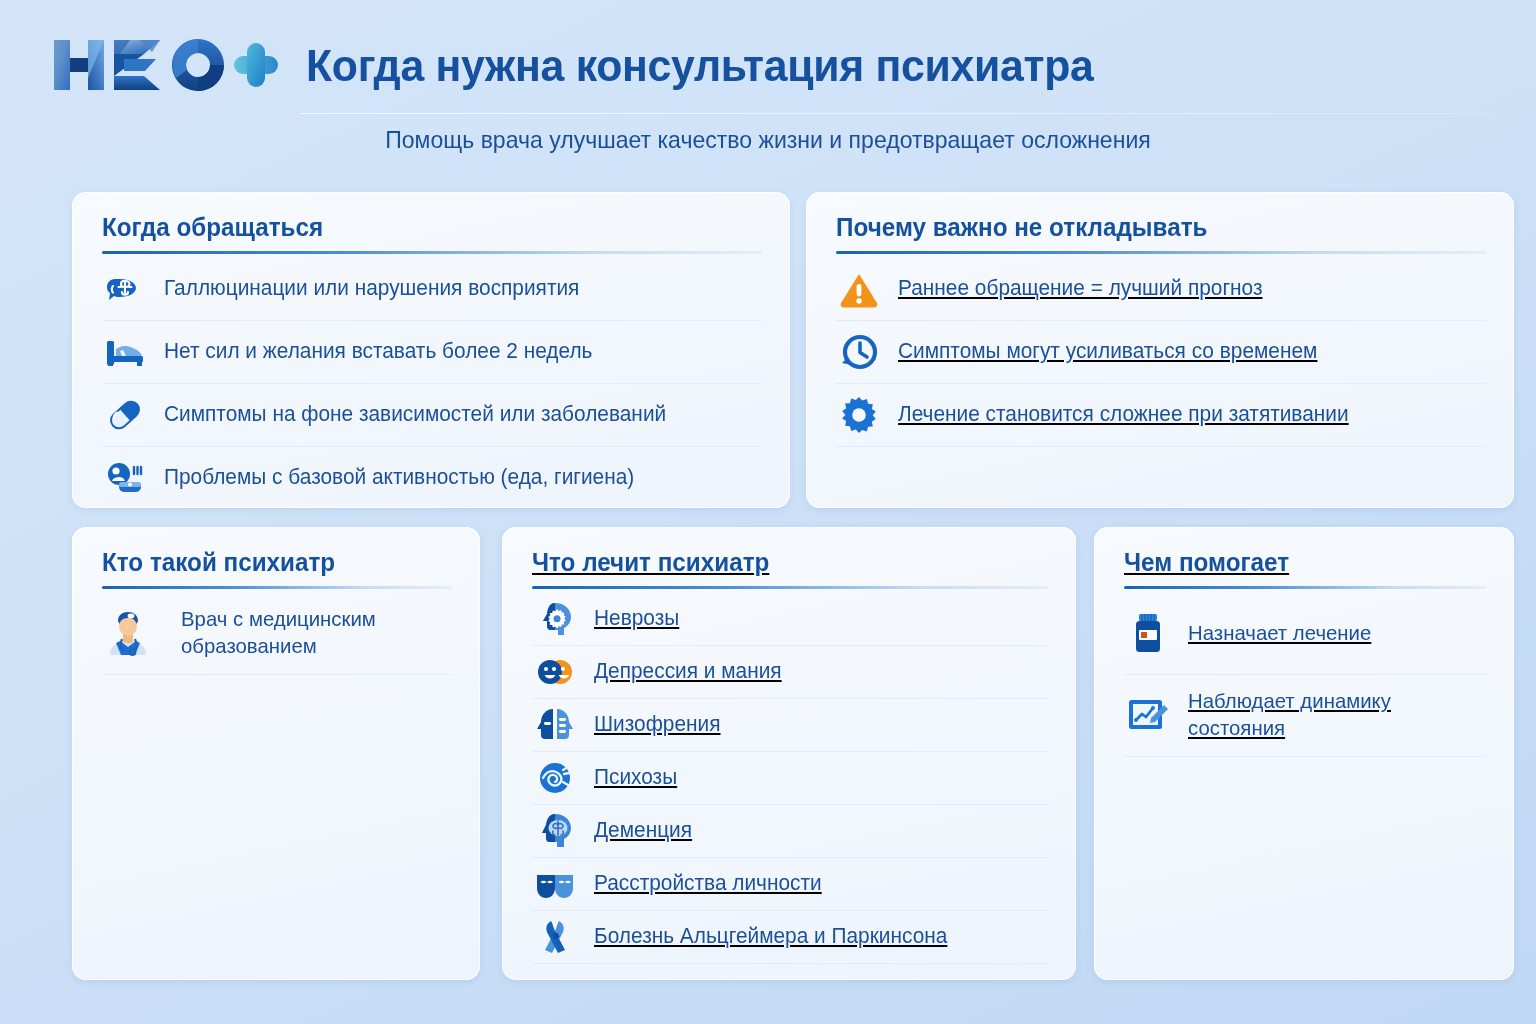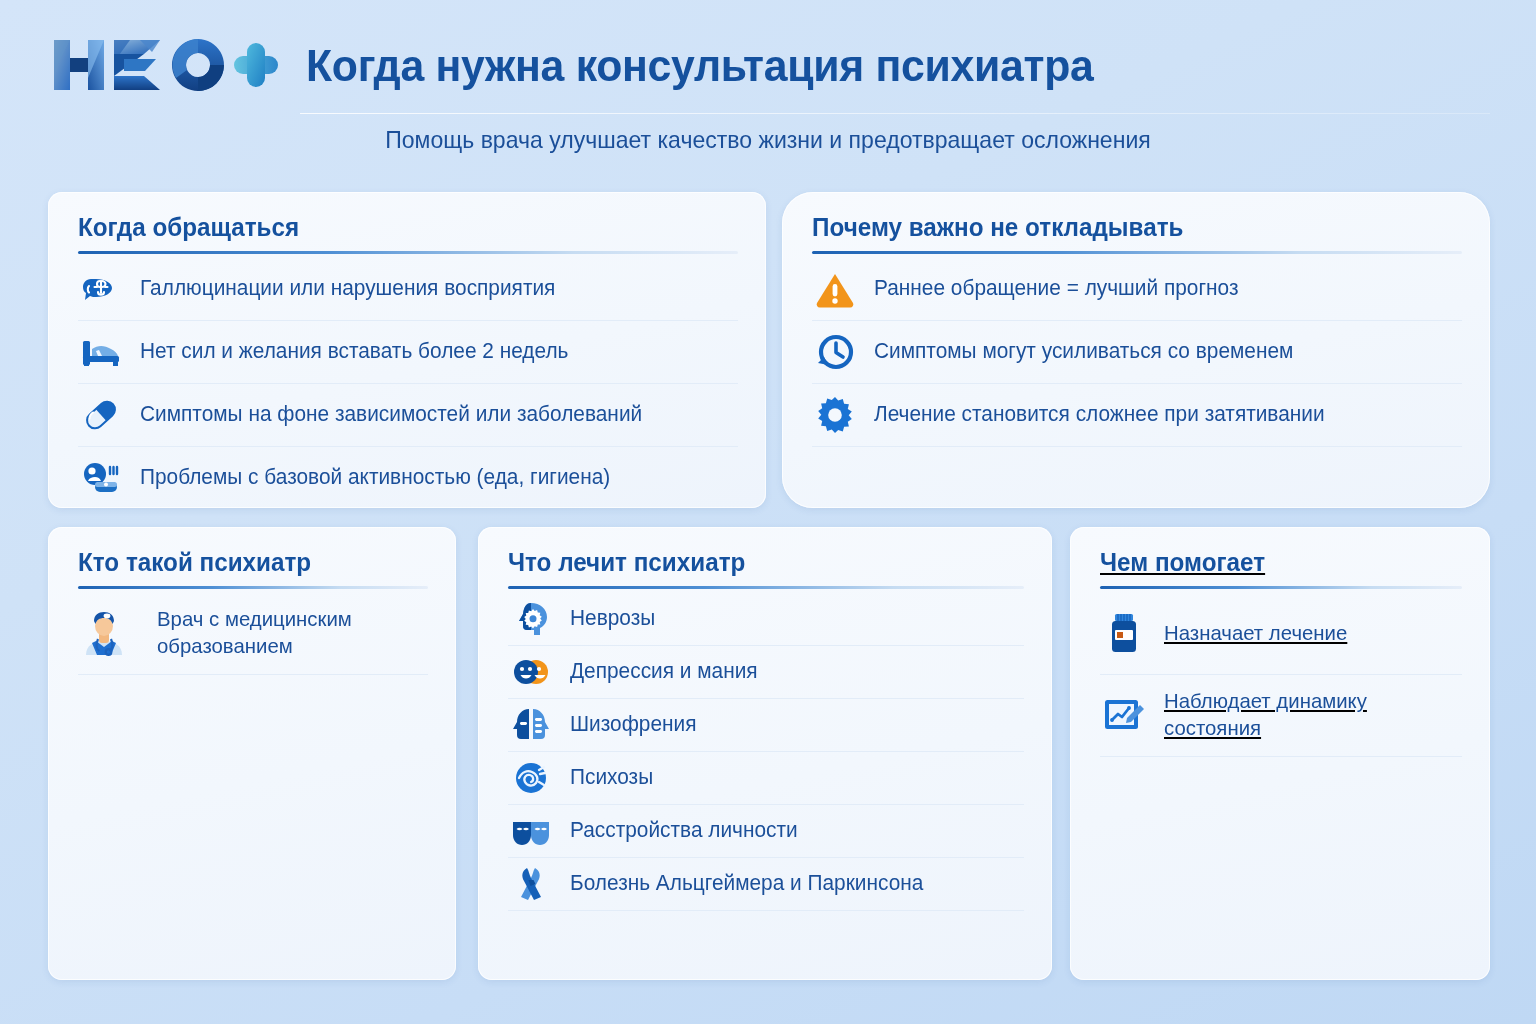--- a/index.html
+++ b/index.html
@@ -72,20 +72,21 @@
 
   
   .card {
     position: absolute;
     background: linear-gradient(168deg, #f7fafe 0%, #f2f7fd 55%, #eef4fc 100%);
     border-radius: 14px;
     box-shadow: 0 2px 7px rgba(40,90,160,0.10), 0 0 0 1px rgba(255,255,255,0.75) inset;
     box-sizing: border-box;
     padding: 22px 28px 18px 30px;
     overflow: hidden;
+    margin-left: 24px;
   }
   .card-title {
     font-size: 25px;
     font-weight: 700;
     color: #15519e;
     line-height: 1.1;
     margin: 0 0 9px 0;
     white-space: nowrap;
     font-family: "Liberation Sans Narrow", "Liberation Sans", sans-serif;
     transform: scaleX(0.97);
@@ -118,28 +119,28 @@
     color: #1b4f99;
     line-height: 1.23;
     font-weight: 400;
     transform: scaleX(0.97);
     transform-origin: left center;
     white-space: pre-line;
   }
 
   
   #card-when   { left: 48px;   top: 192px; width: 718px;  height: 316px; }
-  #card-why    { left: 782px;  top: 192px; width: 708px;  height: 316px; border-radius: 31px; }
+  #card-why    { left: 782px;  top: 192px; width: 708px;  height: 316px; }
   #card-who    { left: 48px;   top: 527px; width: 408px;  height: 453px; }
-  #card-treats { left: 478px;  top: 527px; width: 574px;  height: 453px; }
+  #card-treats { left: 478px;  top: 527px; width: 574px;  height: 453px; text-decoration: underline; }
   #card-helps  { left: 1070px; top: 527px; width: 420px;  height: 453px; text-decoration: underline; }
 
   #card-when .item   { min-height: 63px; padding: 2px 0; }
   #card-when .item-icon { width: 46px; height: 46px; }
-  #card-why .item    { min-height: 63px; padding: 2px 0; }
+  #card-why .item    { min-height: 63px; padding: 2px 0; text-decoration: underline; }
   #card-why .item-icon { width: 46px; height: 46px; }
   #card-who .item    { min-height: 82px; padding: 4px 0; gap: 27px; }
   #card-who .item-icon { width: 52px; height: 52px; }
   #card-treats .item { min-height: 53px; padding: 1px 0; }
   #card-treats .item-icon { width: 46px; height: 46px; }
   #card-helps .item  { min-height: 82px; padding: 4px 0; }
   #card-helps .item-icon { width: 48px; height: 48px; }
 
   #card-who .item-text    { font-size: 21px; line-height: 1.27; }
   #card-helps .item-text  { font-size: 21px; line-height: 1.27; }
@@ -404,20 +405,37 @@
             <circle cx="22" cy="22" r="15" fill="#1a73d4"></circle>
             <g fill="none" stroke="#eaf4ff" stroke-width="2.3" stroke-linecap="round">
               <path d="M10 22c3-6 8-8 13-6s7 7 4 11-9 3-11-1 1-8 5-7 4 6 1 7"></path>
               <path d="M30 14l5-3M31 18l5-1M30 26l5 3"></path>
             </g>
           </svg>
         </span>
         <span class="item-text">Психозы</span>
       </div>
 
+      <div class="item">
+        <span class="item-icon">
+          <svg width="44" height="44" viewBox="0 0 44 44">
+            <path d="M22 5c9 0 16 6 16 14 0 5-3 9-7 11v8h-7v-5h-7a4 4 0 0 1 -4-4v-5h-4l4-8C14 9 17 5 22 5z" fill="#3d86d6"></path>
+            <path d="M22 5c-5 0-8 4-9 11l-4 8h4v5a4 4 0 0 0 4 4h5V5z" fill="#0d4f9e"></path>
+            <ellipse cx="25" cy="19" rx="9.5" ry="8" fill="#bcd9f4"></ellipse>
+            <g fill="none" stroke="#2f6fbd" stroke-width="1.6" stroke-linecap="round">
+              <path d="M25 12v14"></path>
+              <path d="M25 15c-3-1-5 0-5 2s2 3 4 2"></path>
+              <path d="M25 15c3-1 5 0 5 2s-2 3-4 2"></path>
+              <path d="M20 22c-1 2 0 4 2 4"></path>
+                <path d="M30 22c1 2 0 4-2 4"></path>
+            </g>
+          </svg>
+        </span>
+        <span class="item-text">Деменция</span>
+      </div>
 
       <div class="item">
         <span class="item-icon">
           <svg width="44" height="44" viewBox="0 0 44 44">
             <path d="M4 13h18v13c0 6-4 10-9 10s-9-4-9-10z" fill="#0d4f9e"></path>
             <path d="M22 13h18v13c0 6-4 10-9 10s-9-4-9-10z" fill="#4b92dd"></path>
             <g fill="#ffffff">
               <path d="M7.5 20c1.8-1.6 4.2-1.6 6 0-1.8 1.6-4.2 1.6-6 0z"></path>
               <path d="M14 20c1.8-1.6 4.2-1.6 6 0-1.8 1.6-4.2 1.6-6 0z"></path>
               <path d="M25.5 20c1.8-1.6 4.2-1.6 6 0-1.8 1.6-4.2 1.6-6 0z"></path>

